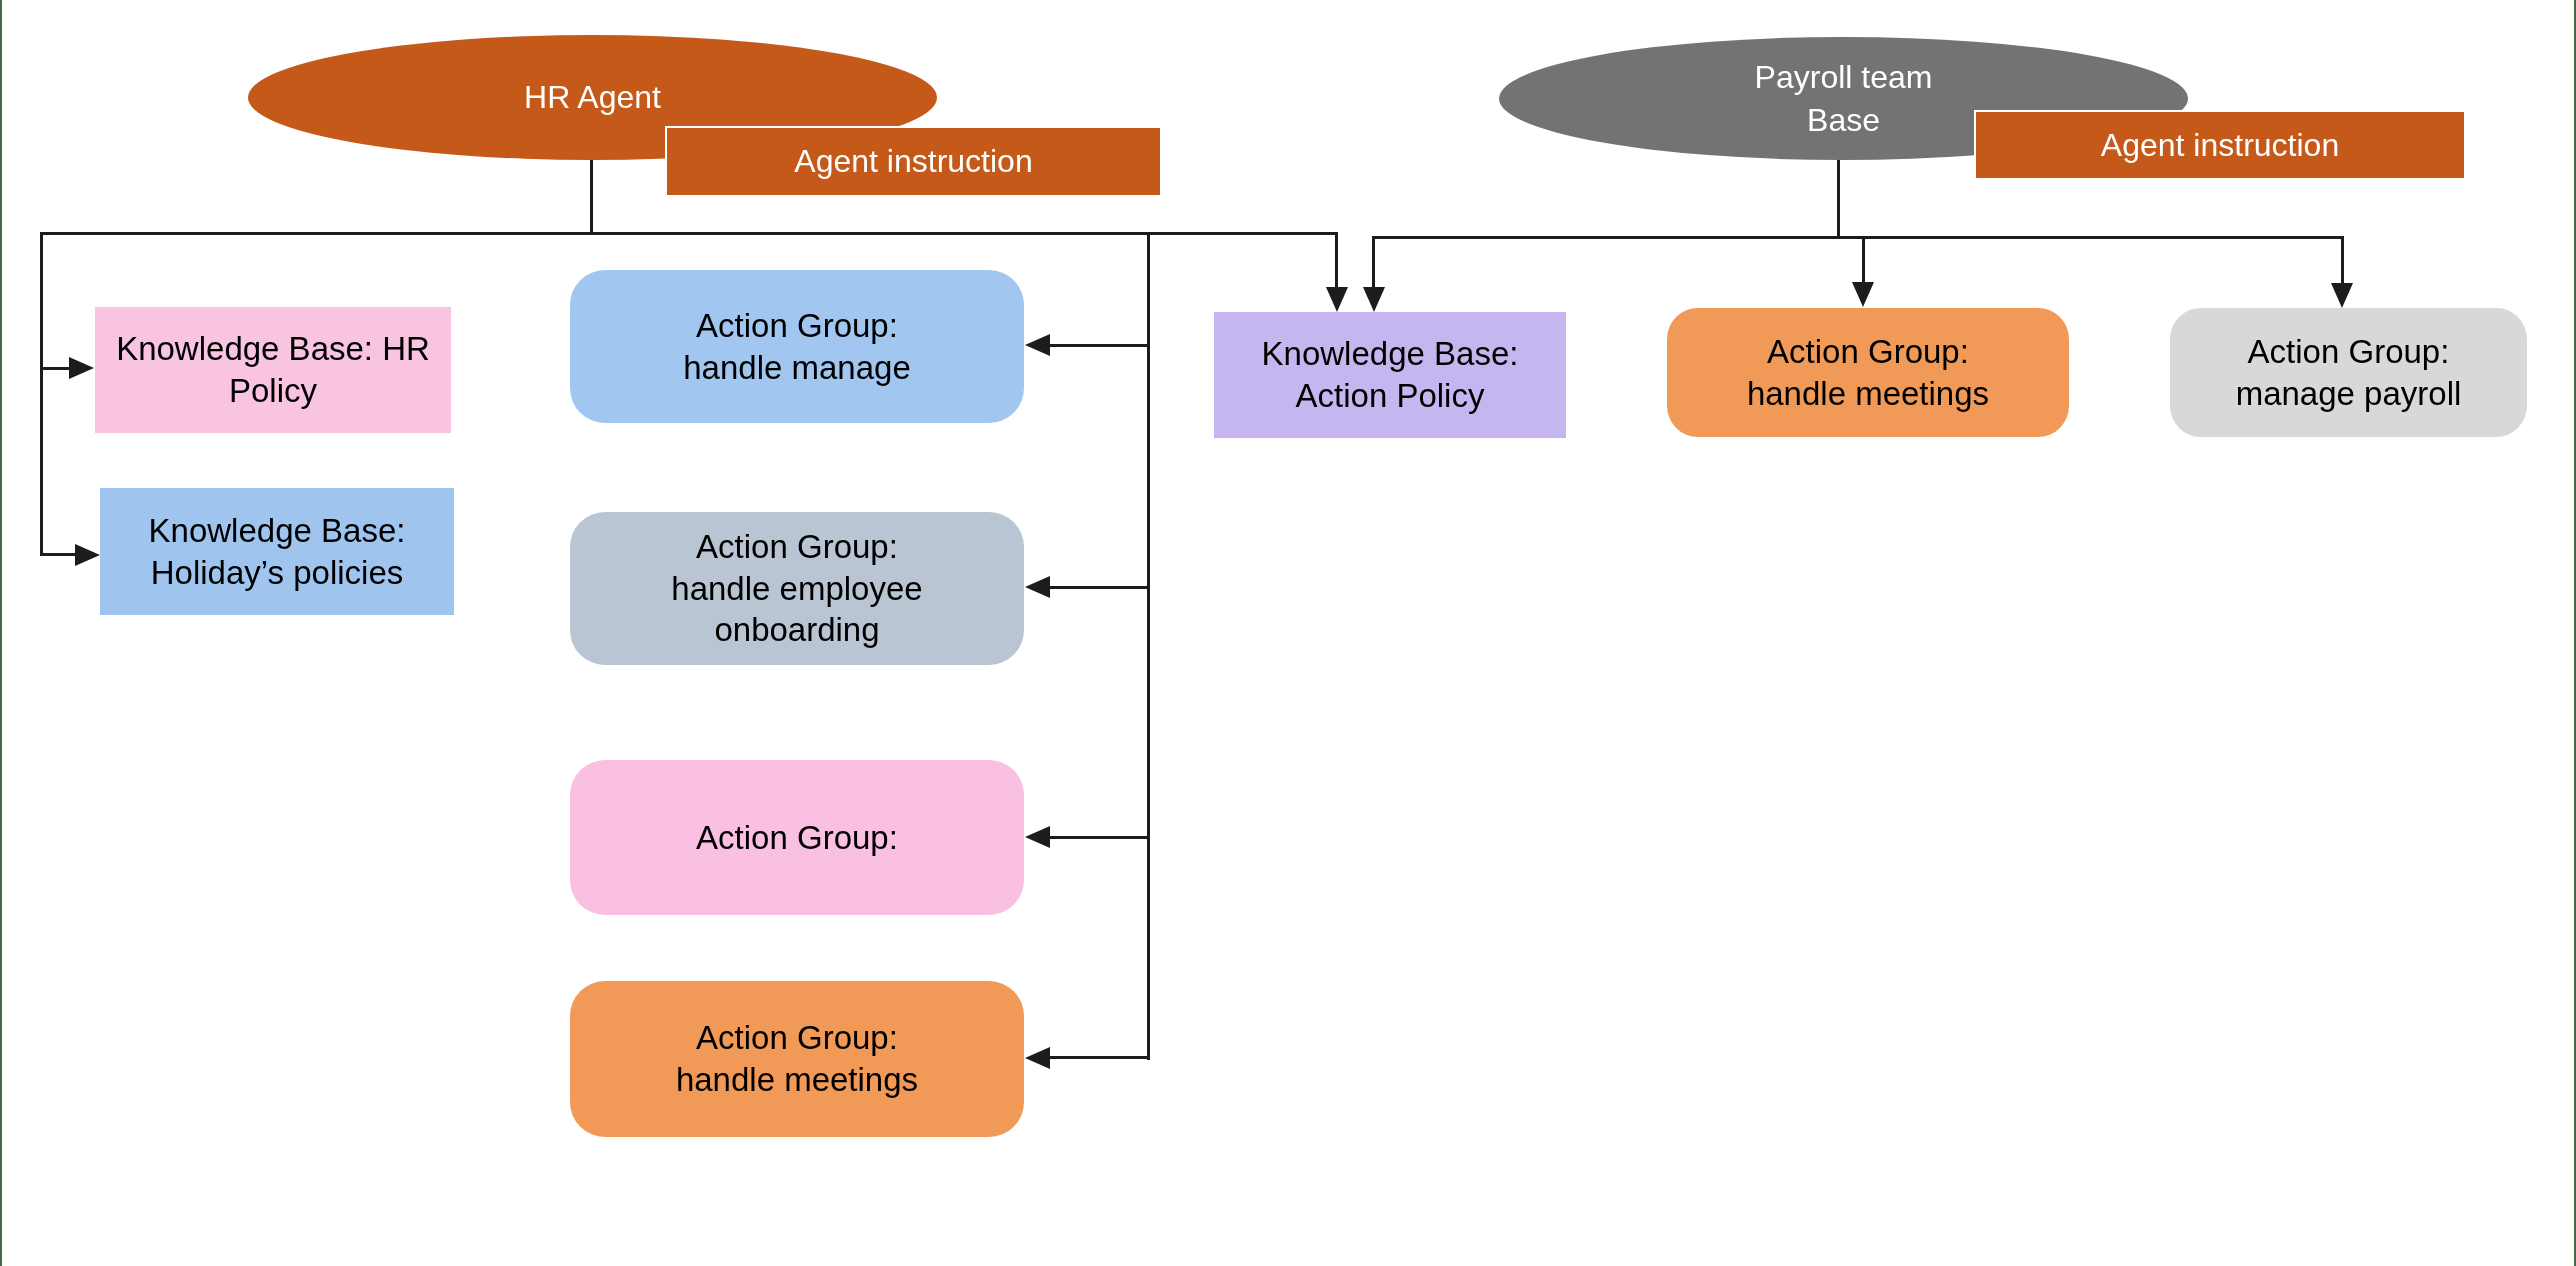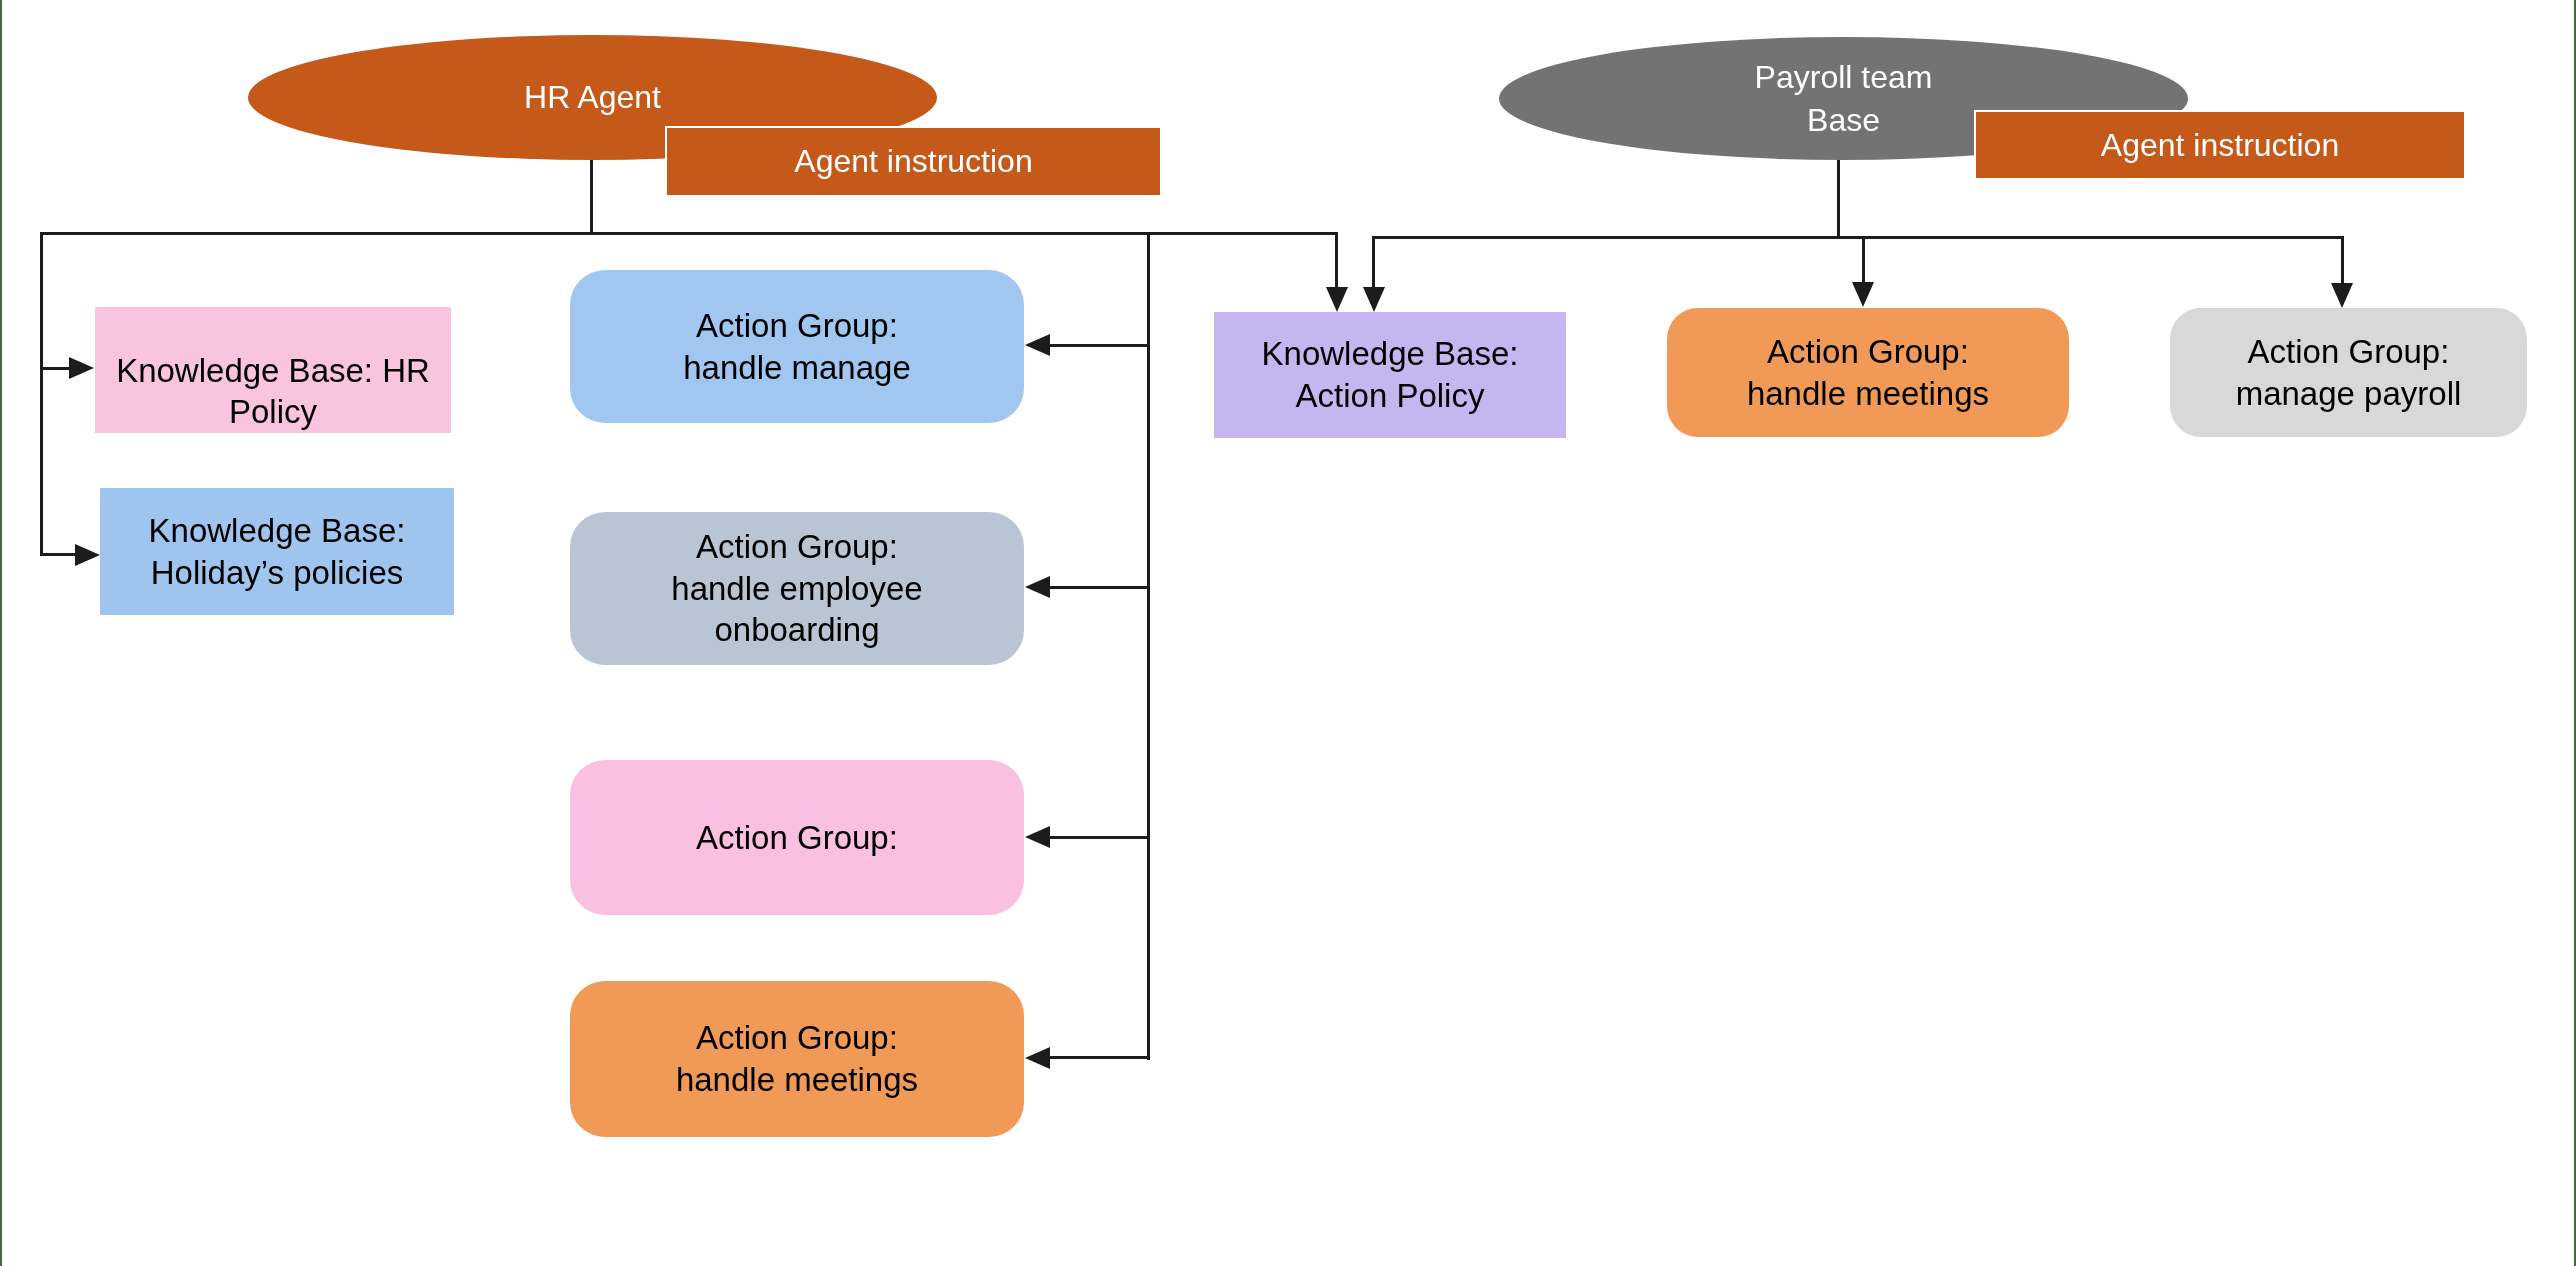--- a/index.html
+++ b/index.html
@@ -99,21 +99,21 @@
   </div>
 
   <div class="ellipse" style="left: 1499px; top: 37px; width: 689px; height: 123px; background-color: #737373;">
     <div class="tline">Payroll team</div>
     <div class="tline">Base</div>
   </div>
   <div class="instr" style="left: 1974px; top: 110px; width: 492px; height: 70px; background-color: rgb(197, 89, 26);">
     <div class="tline">Agent instruction</div>
   </div>
 
-  <div class="node" style="left: 95px; top: 307px; width: 356px; height: 126px; background-color: rgb(249, 196, 224); justify-content: flex-end;">
+  <div class="node" style="left: 95px; top: 307px; width: 356px; height: 126px; background-color: rgb(249, 196, 224);">
     <div class="tline">Knowledge Base: HR</div>
     <div class="tline">Policy</div>
   </div>
 
   <div class="node" style="left: 100px; top: 488px; width: 354px; height: 127px; background-color: rgb(159, 197, 238);">
     <div class="tline">Knowledge Base:</div>
     <div class="tline">Holiday’s policies</div>
   </div>
 
   <div class="node round" style="left: 570px; top: 270px; width: 454px; height: 153px; background-color: rgb(161, 199, 240);">

